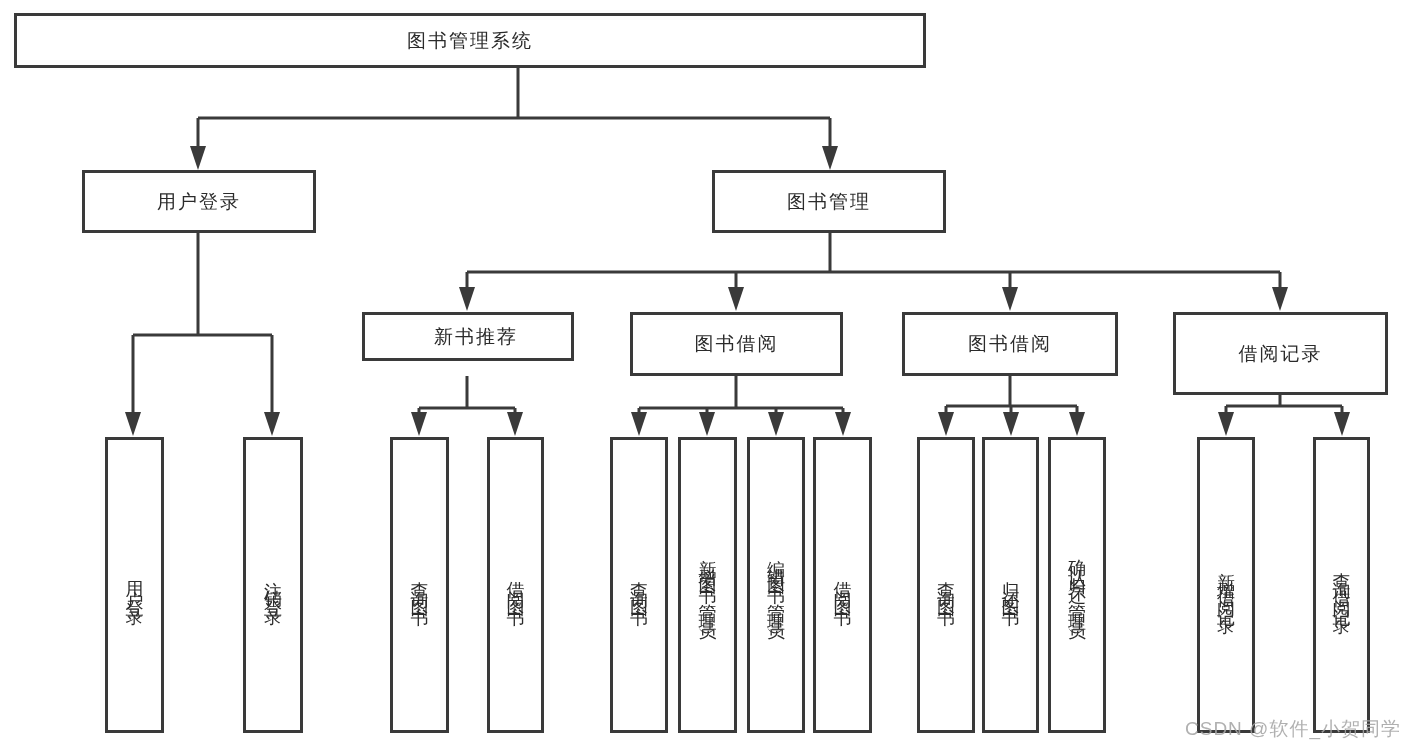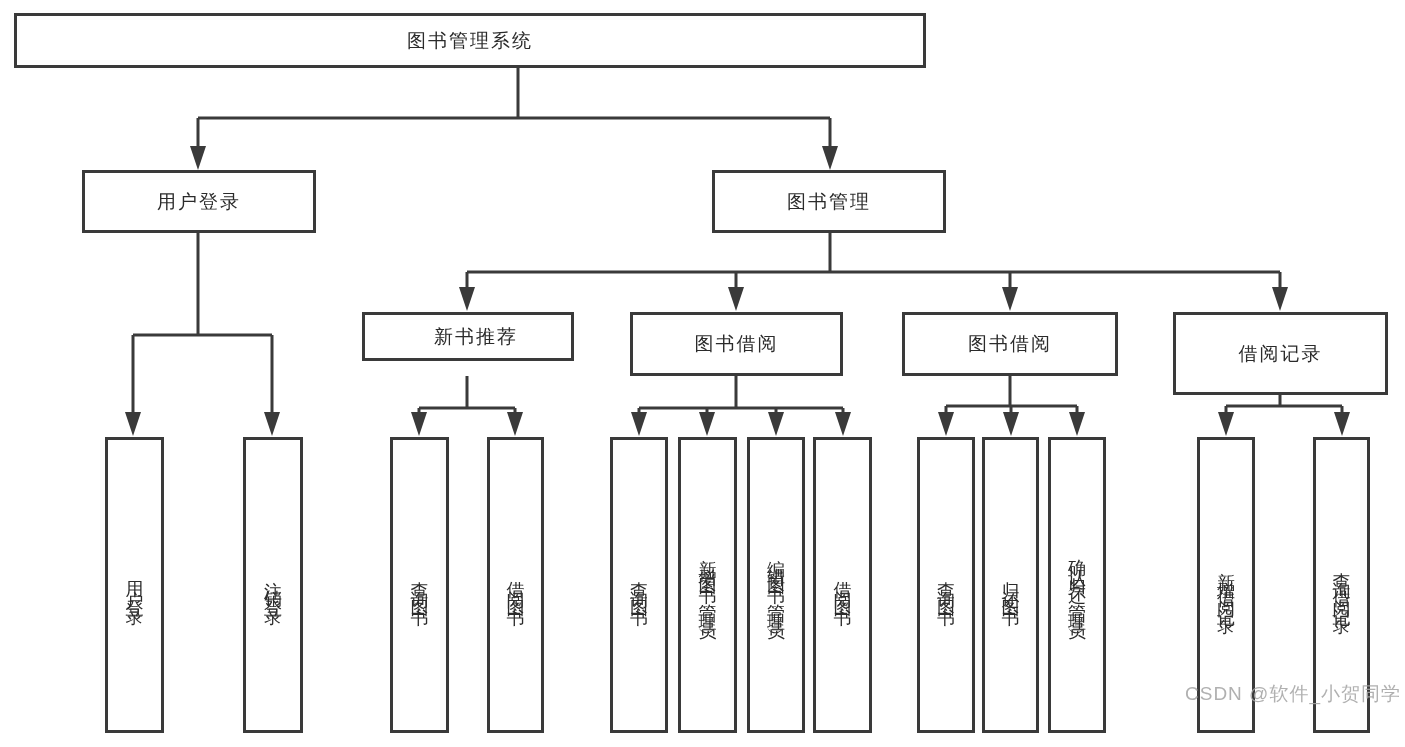--- a/index.html
+++ b/index.html
@@ -36,21 +36,21 @@
   .l-5 {left:610px; width:58px;}
   .l-6 {left:678px; width:59px;}
   .l-7 {left:747px; width:58px;}
   .l-8 {left:813px; width:59px;}
   .l-9 {left:917px; width:58px;}
   .l-10{left:982px; width:57px;}
   .l-11{left:1048px;width:58px;}
   .l-12{left:1197px;width:58px;}
   .l-13{left:1313px;width:57px;}
   .watermark{
-    position:absolute;left:1185px;top:681px;z-index:6;
+    position:absolute;left:1185px;top:716px;z-index:6;
     font-size:19px;letter-spacing:1px;color:#a6a6a6;opacity:0.88;white-space:nowrap;
   }
   .cline{stroke:#3a3a3a;stroke-width:3;fill:none;}
   .ctri{fill:#3a3a3a;stroke:none;}
 </style>
 </head>
 <body>
 
 <div class="canvas">
 

